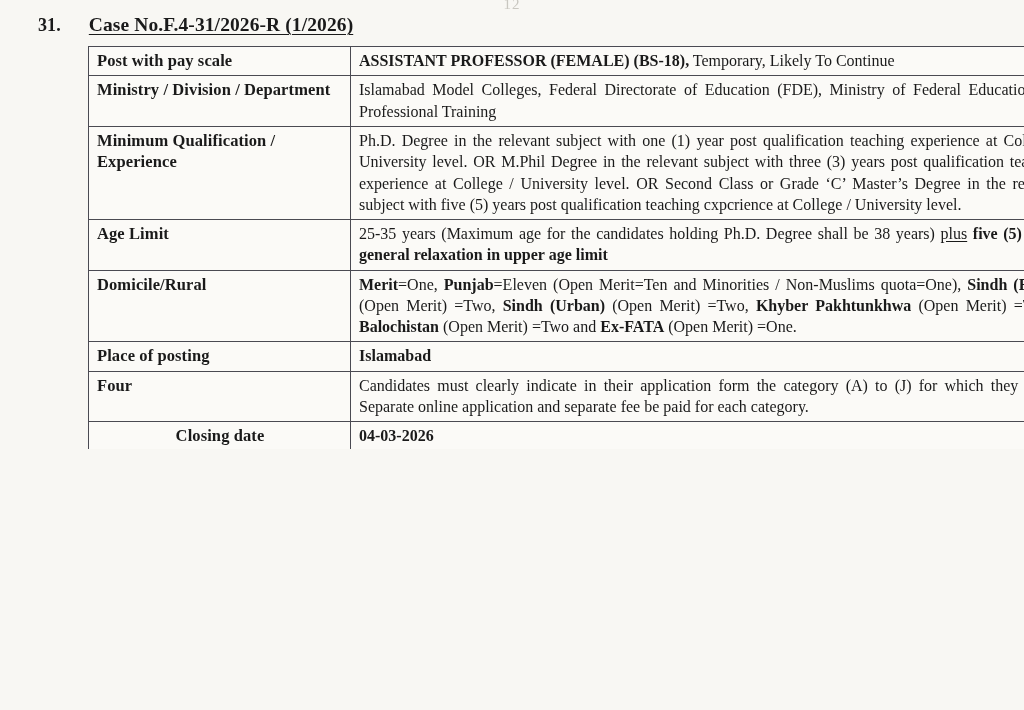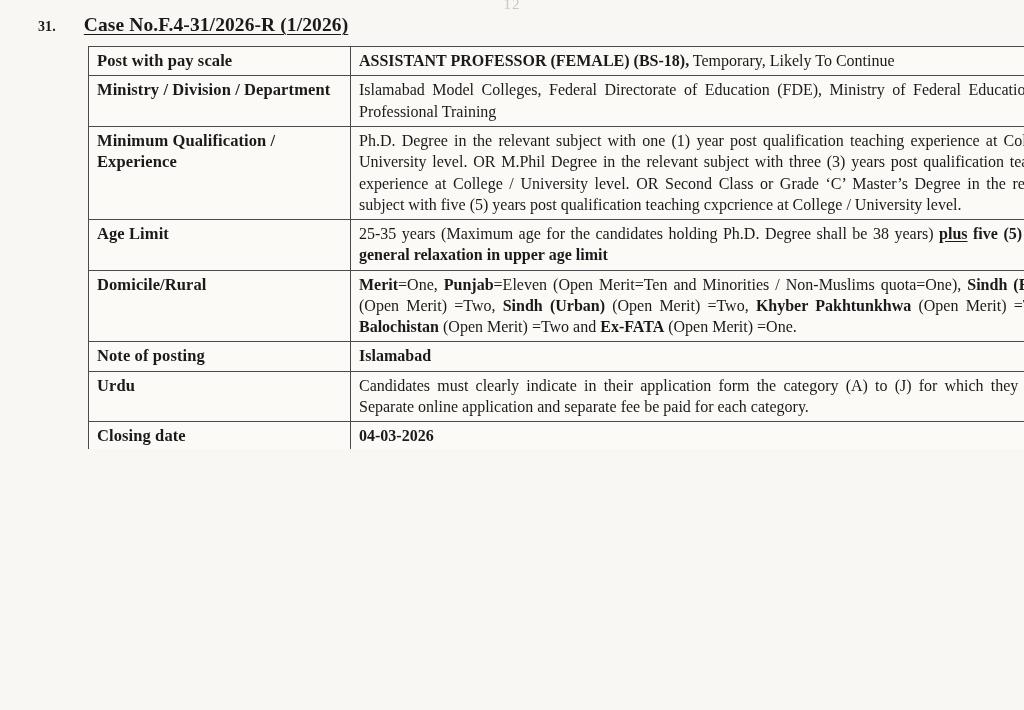--- a/index.html
+++ b/index.html
@@ -36,21 +36,21 @@
     left: 38px;
     display: flex;
     align-items: baseline;
     gap: 16px;
     font-weight: bold;
     font-size: 19px;
     letter-spacing: 0.1px;
   }
   .case-number {
     font-weight: bold;
-    font-size: 14px;
+    font-size: 18px;
   }
   .case-title {
     font-weight: bold;
     font-size: 19.5px;
     text-decoration: underline;
     text-underline-offset: 3px;
     text-decoration-thickness: 1.4px;
     margin-left: 12px;
   }
 
@@ -81,28 +81,29 @@
     line-height: 1.33;
     text-align: justify;
     text-justify: inter-word;
     hyphens: none;
   }
   .col-value.nojustify {
     text-align: left;
   }
   .b { font-weight: bold; }
   .bu {
-    font-weight: bold;
+    font-weight: normal;
     text-decoration: underline;
     text-underline-offset: 2px;
   }
   
   tr.last-row td {
     border-bottom: none;
     padding-bottom: 2px;
+    text-align: center;
   }
 </style>
 </head>
 <body>
 
 <div class="page-folio">12</div>
 
 <div class="case-heading">
   <span class="case-number">31.</span>
   <span class="case-title">Case No.F.4-31/2026-R (1/2026)</span>
@@ -132,26 +133,26 @@
       <td class="col-value"><span>25-35 years (Maximum age for the candidates holding Ph.D. Degree shall be 38 years) </span><span class="bu">plus</span><span class="b"> five (5) years general relaxation in upper age limit</span></td>
     </tr>
 
 
     <tr>
       <td class="col-label">Domicile/Rural</td>
       <td class="col-value"><span class="b">Merit</span><span>=One, </span><span class="b">Punjab</span><span>=Eleven (Open Merit=Ten and Minorities / Non-Muslims quota=One), </span><span class="b">Sindh (Rural)</span><span> (Open Merit) =Two, </span><span class="b">Sindh (Urban)</span><span> (Open Merit) =Two, </span><span class="b">Khyber Pakhtunkhwa</span><span> (Open Merit) =Three, </span><span class="b">Balochistan</span><span> (Open Merit) =Two and </span><span class="b">Ex-FATA</span><span> (Open Merit) =One.</span></td>
     </tr>
 
     <tr>
-      <td class="col-label">Note of posting</td>
+      <td class="col-label">Place of posting</td>
       <td class="col-value nojustify b">Islamabad</td>
     </tr>
 
     <tr>
-      <td class="col-label">Urdu</td>
+      <td class="col-label">Four</td>
       <td class="col-value">Candidates must clearly indicate in their application form the category (A) to (J) for which they apply. Separate online application and separate fee be paid for each category.</td>
     </tr>
 
     <tr class="last-row">
       <td class="col-label">Closing date</td>
       <td class="col-value nojustify b">04-03-2026</td>
     </tr>
 
   </tbody>
 </table>

